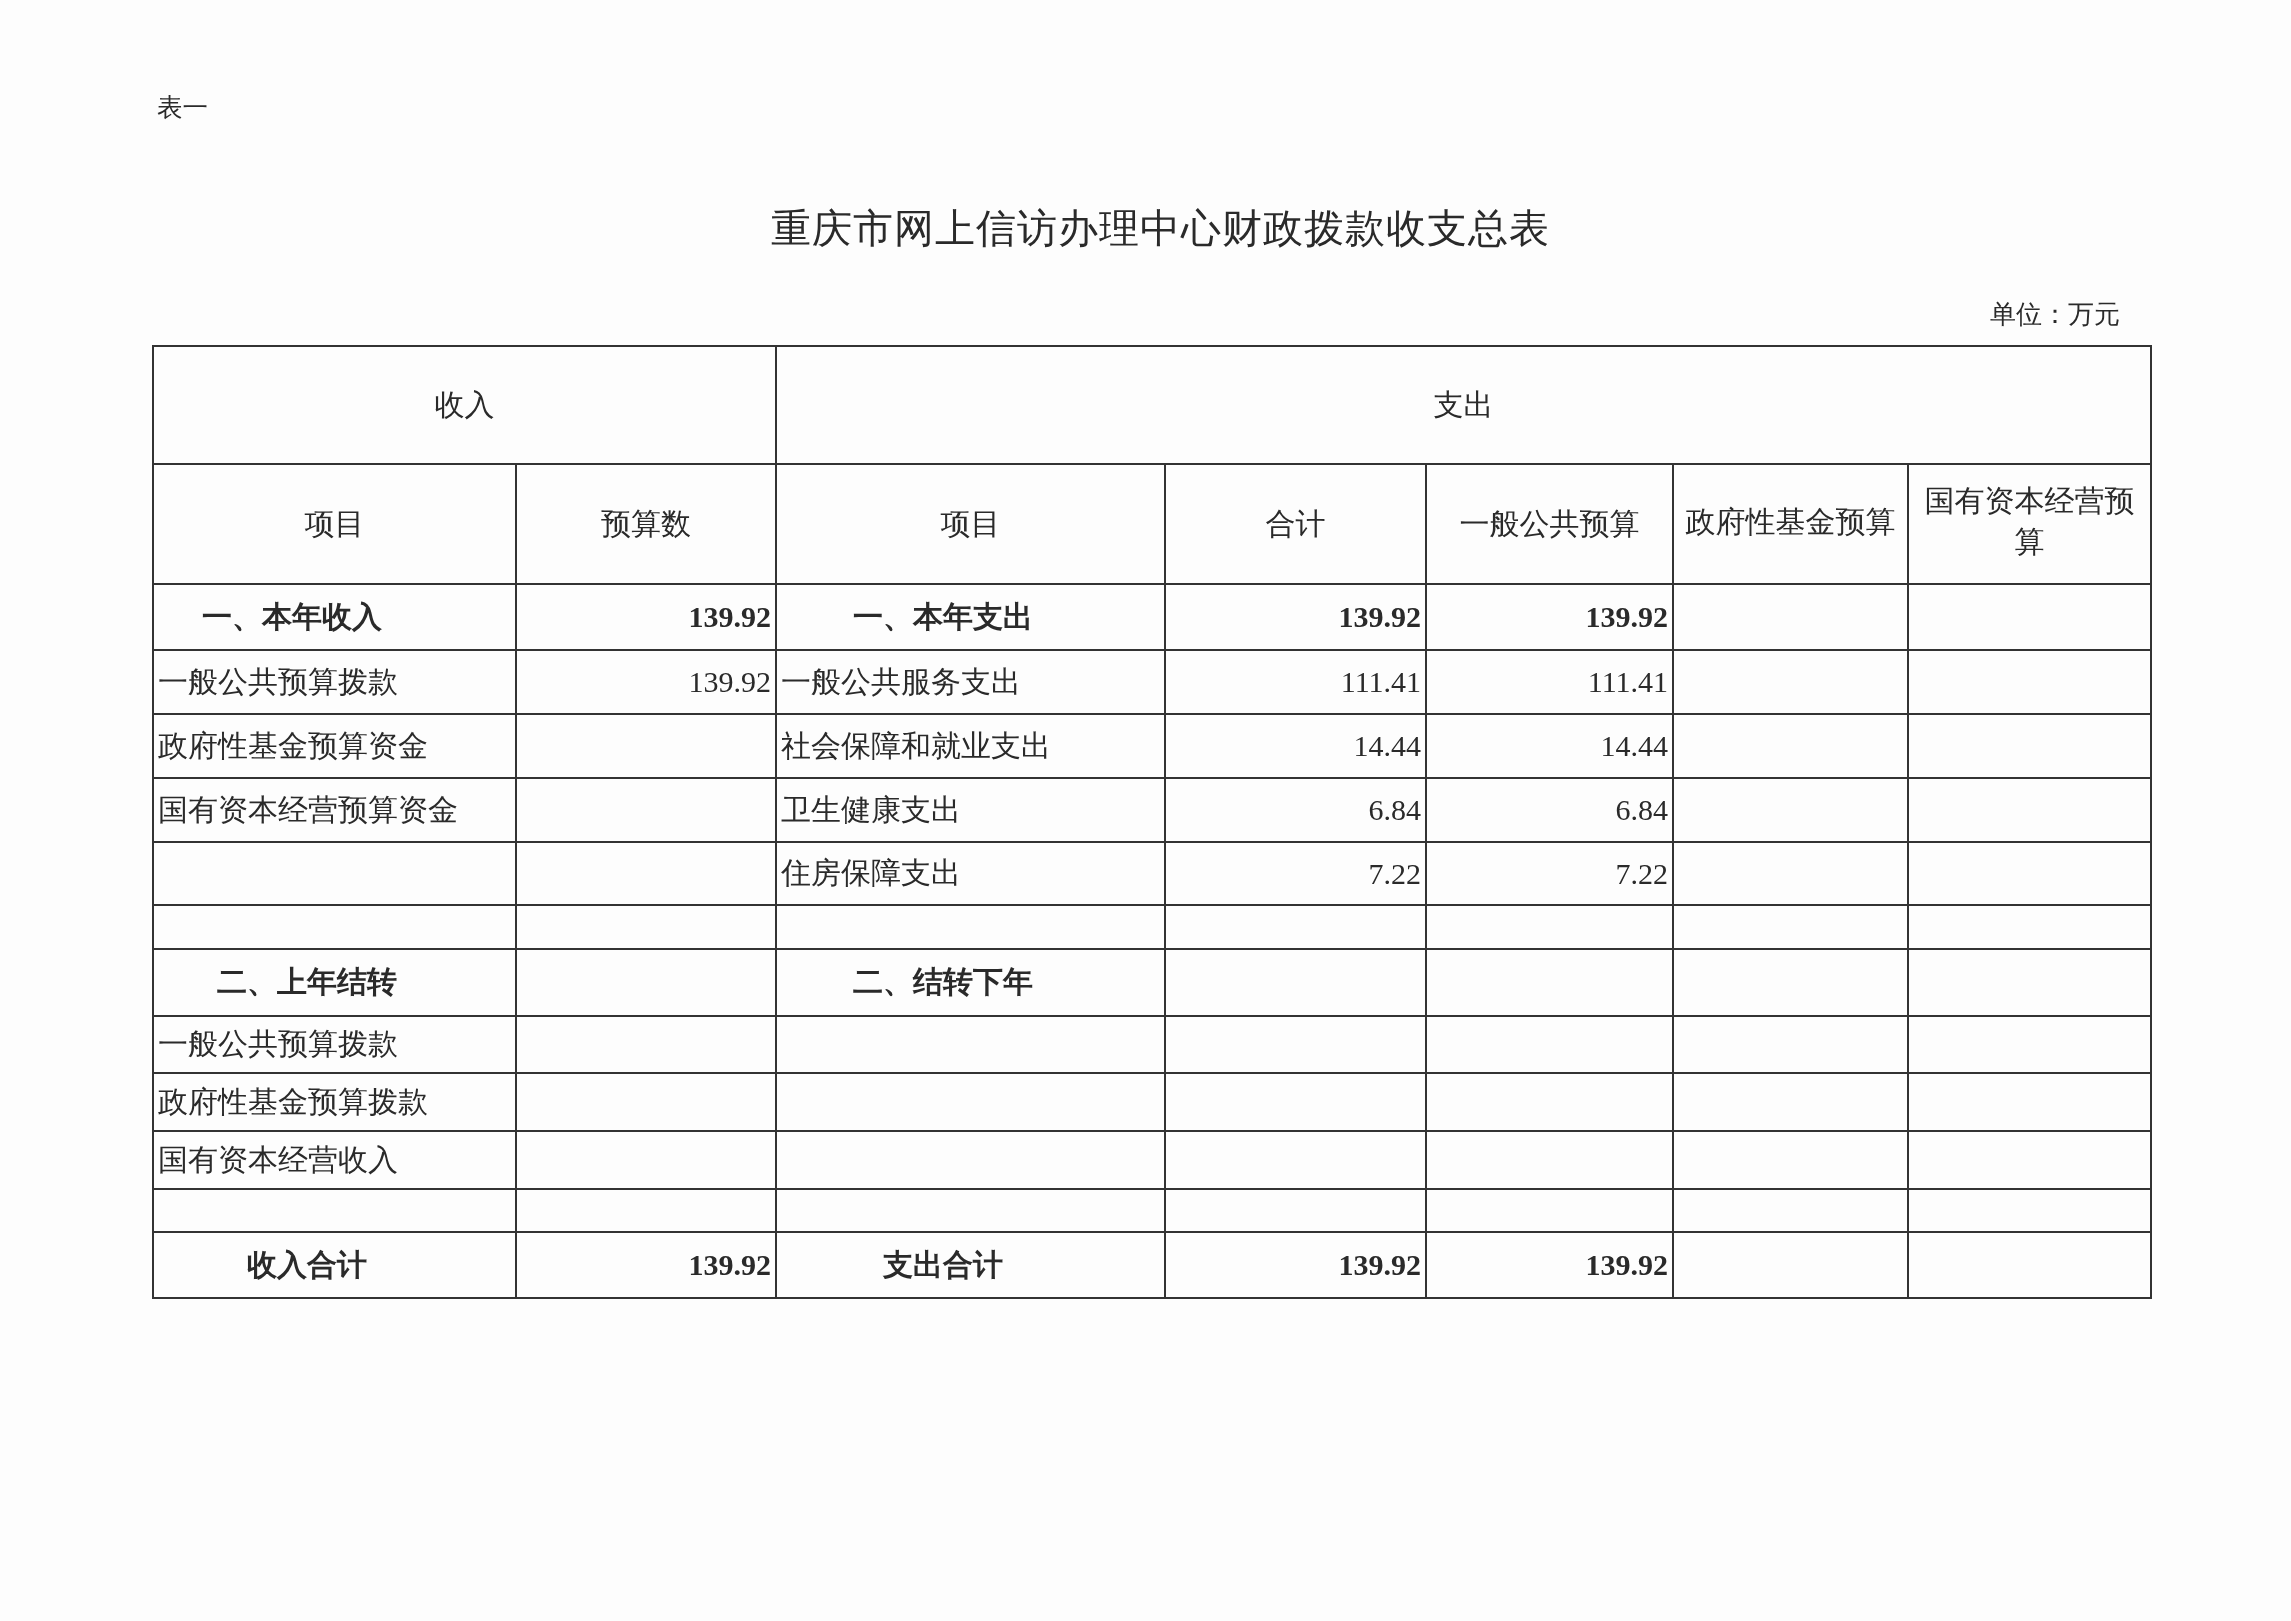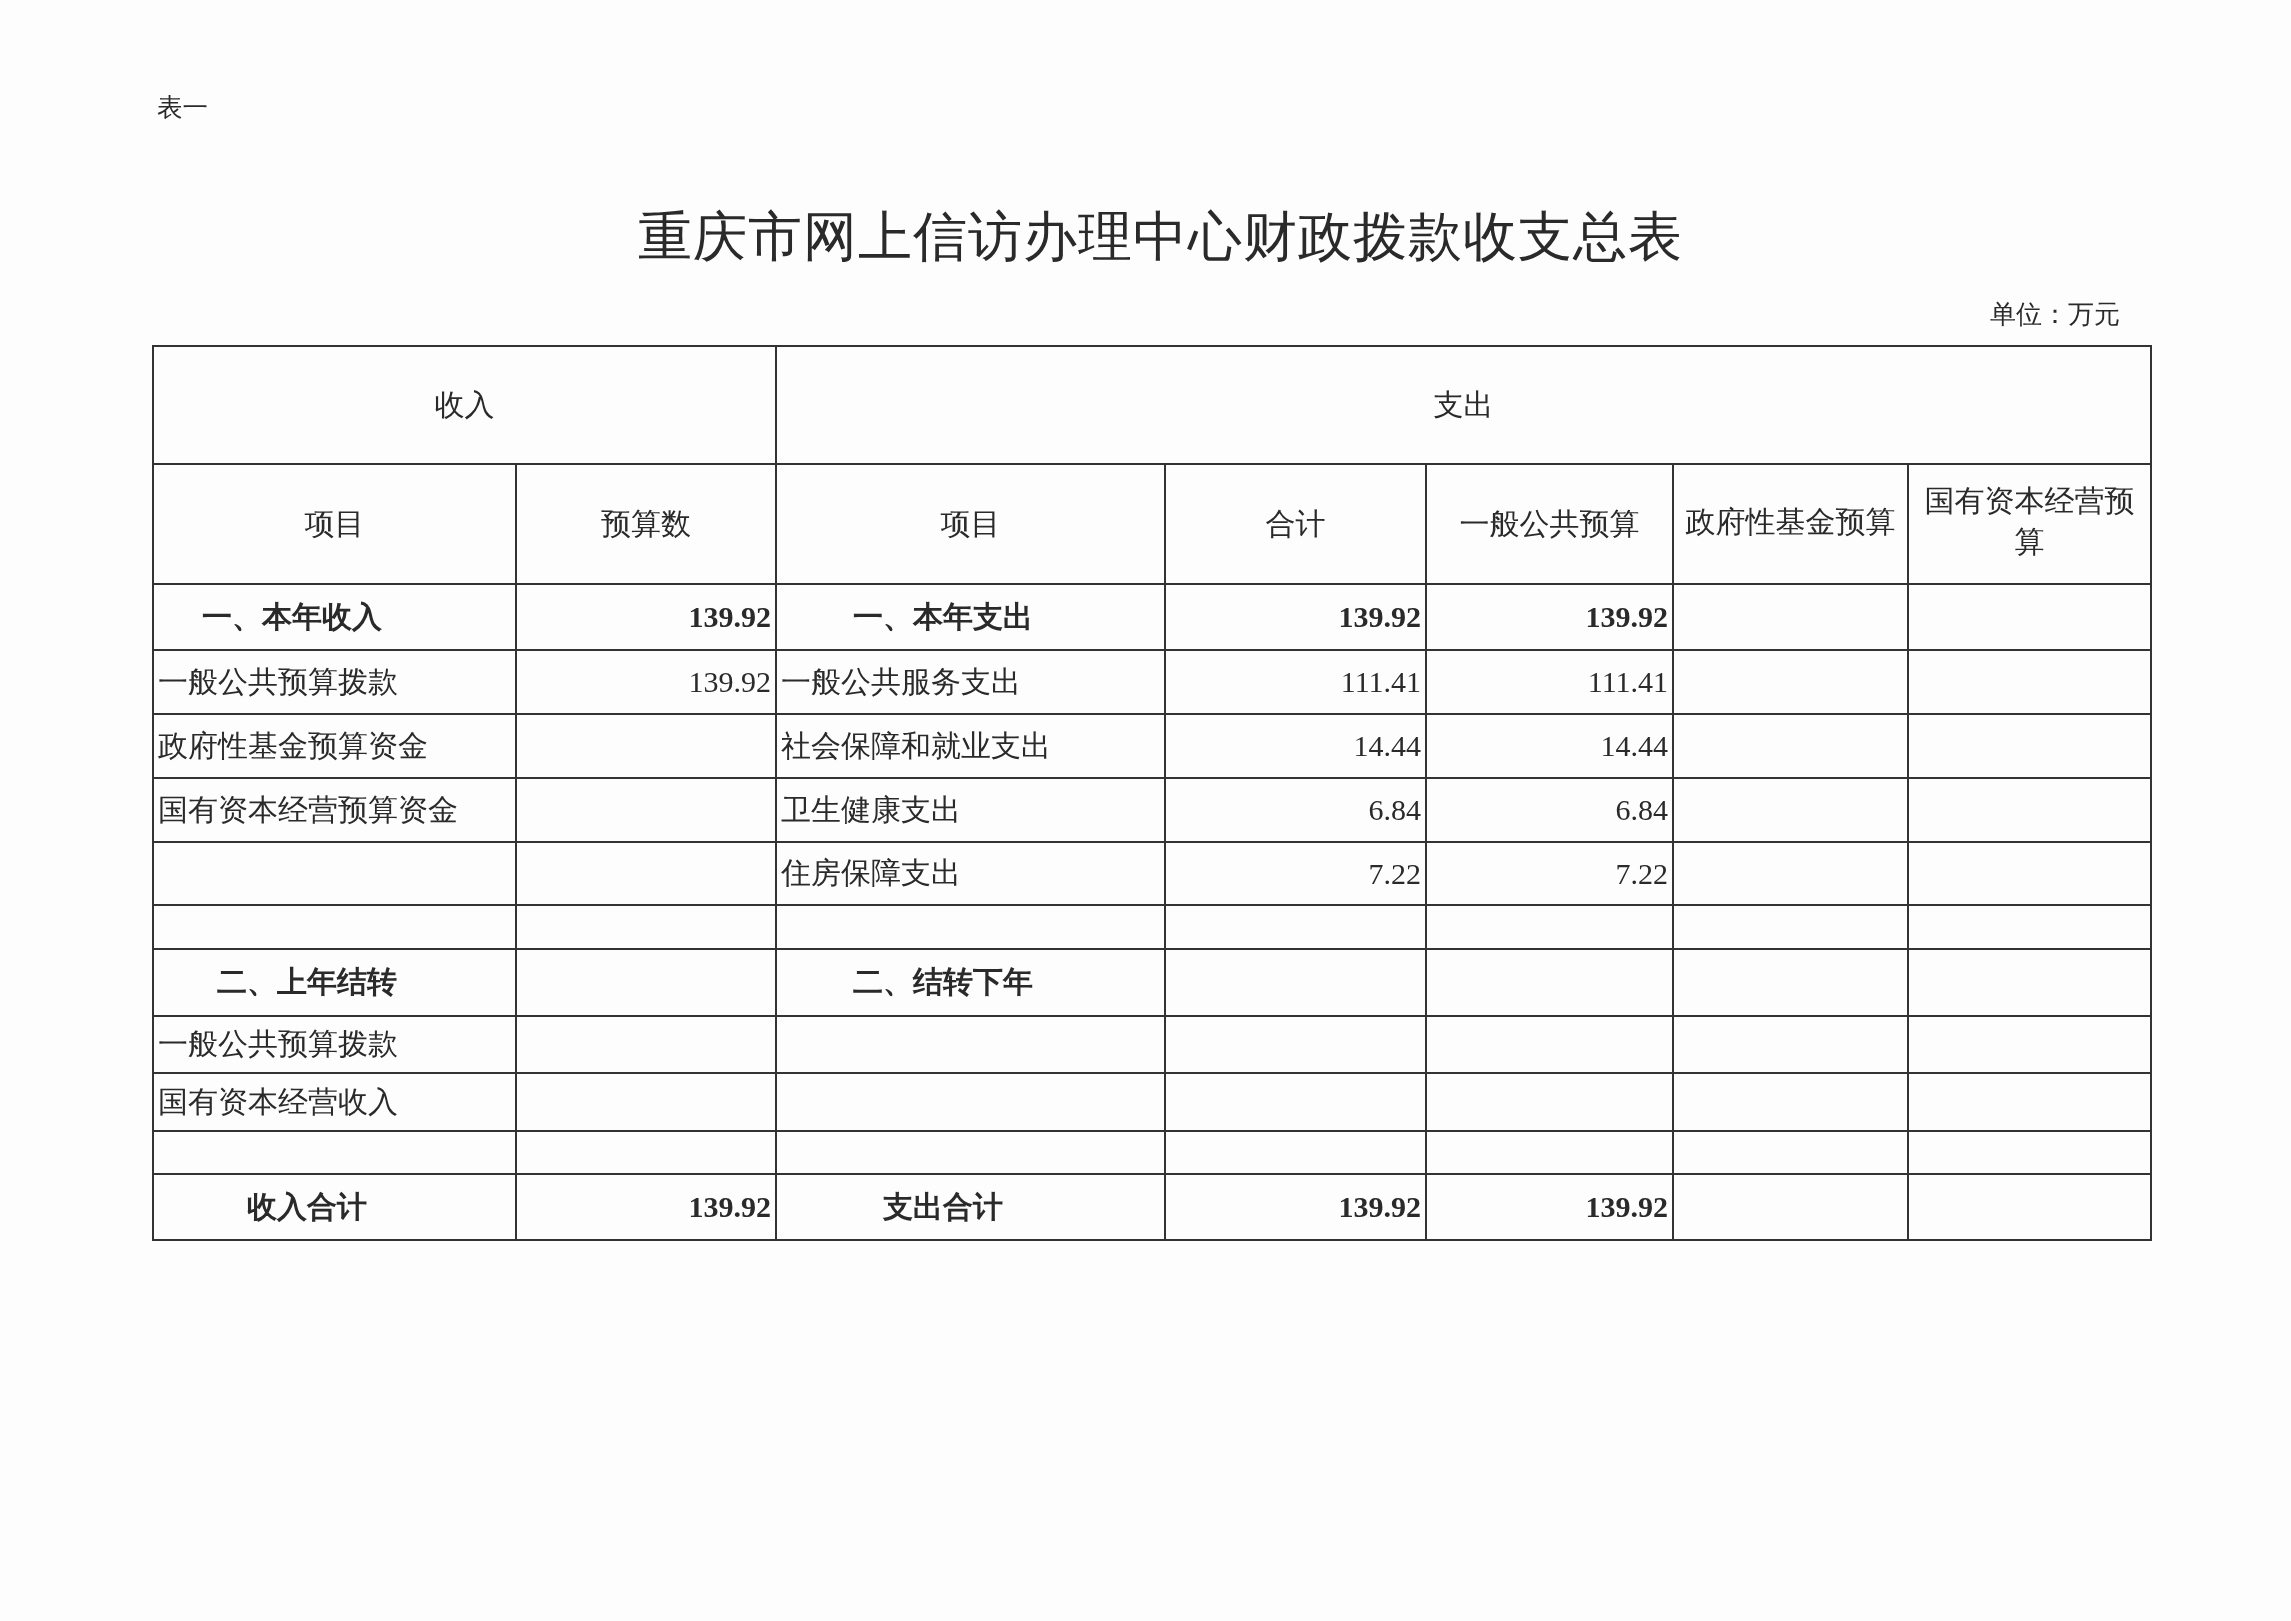--- a/index.html
+++ b/index.html
@@ -1,21 +1,21 @@
 <!DOCTYPE html>
 <html><head>
 <meta charset="utf-8">
 <style>
   html, body { margin:0; padding:0; }
   body {
     width:2292px; height:1621px; background:#fdfdfd; position:relative; overflow:hidden;
     font-family:"DejaVu Serif","Liberation Serif",serif; color:#2a2a2a;
   }
   .label-top { position:absolute; left:157px; top:90px; font-size:25.5px; }
-  .title { position:absolute; left:0; width:2292px; top:201px; text-align:center; font-size:54px;
+  .title { position:absolute; left:0; width:2292px; top:201px; text-align:center; font-size:40px;
            font-family:"DejaVu Sans","Liberation Sans",sans-serif; letter-spacing:1px; padding-left:29px; box-sizing:border-box; }
   .unit { position:absolute; left:1990px; top:297px; font-size:26px; }
   table.main {
     position:absolute; left:152px; top:345px; border-collapse:collapse; table-layout:fixed;
     width:1998px;
   }
   table.main td {
     border:2.9px solid #333; padding:0 3.9px; font-size:30px; overflow:hidden; white-space:nowrap;
     vertical-align:middle;
   }
@@ -125,20 +125,29 @@
       <tr style="height: 57px; margin-top: 12px;">
     <td class="l">一般公共预算拨款</td>
     <td class="r"></td>
     <td class="l"></td>
     <td class="r"></td>
     <td class="r"></td>
     <td class="r"></td>
     <td class="r"></td>
   </tr>
       <tr style="height: 58px;">
+    <td class="l">政府性基金预算拨款</td>
+    <td class="r"></td>
+    <td class="l"></td>
+    <td class="r"></td>
+    <td class="r"></td>
+    <td class="r"></td>
+    <td class="r"></td>
+  </tr>
+      <tr style="height: 58px;">
     <td class="l">国有资本经营收入</td>
     <td class="r"></td>
     <td class="l"></td>
     <td class="r"></td>
     <td class="r"></td>
     <td class="r"></td>
     <td class="r"></td>
   </tr>
       <tr style="height: 43px;">
     <td class="l"></td>

